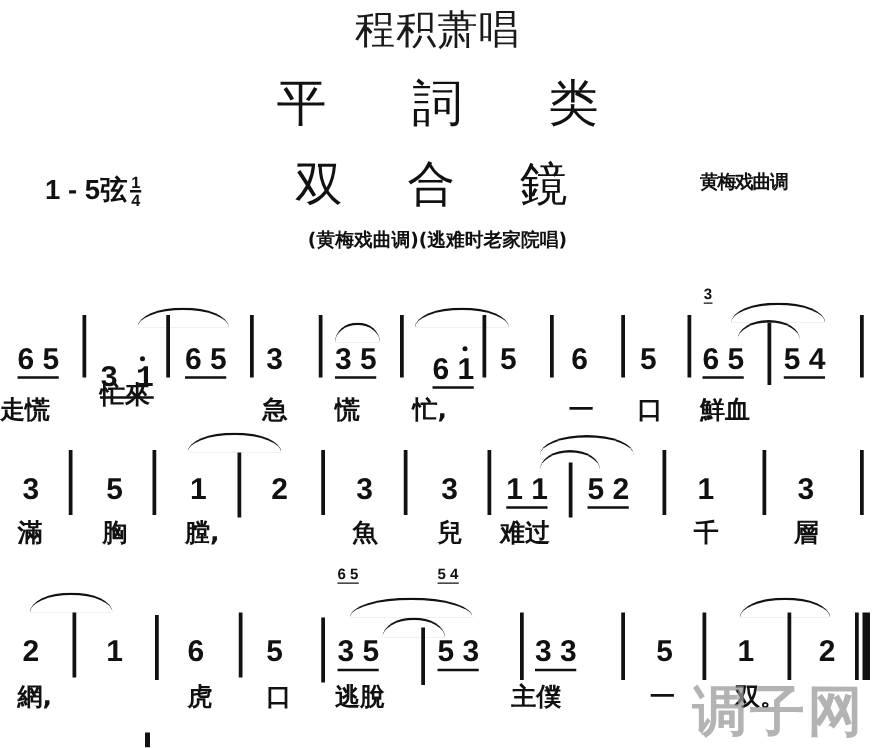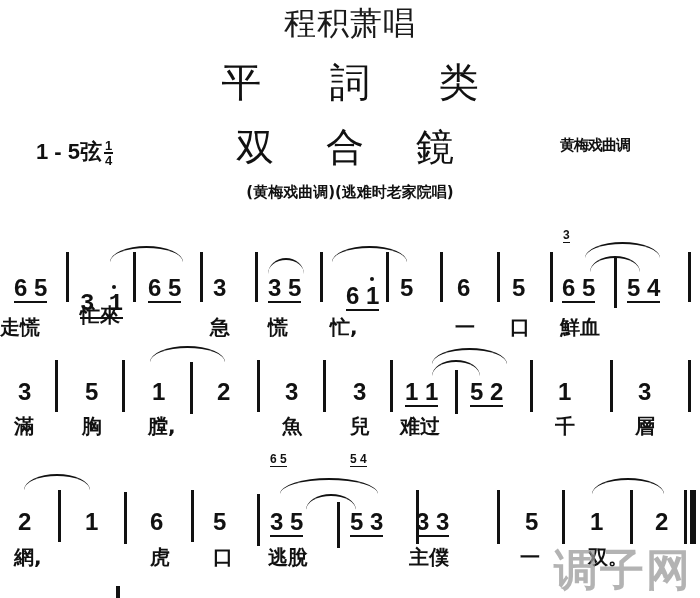--- a/index.html
+++ b/index.html
@@ -144,21 +144,21 @@
   <div class="bar" style="left:562px; top:40px; height:54px;"></div>
   <div class="bar" style="left:630px; top:40px; height:54px;"></div>
   <div class="bar" style="left:684px; top:40px; height:54px;"></div>
   <div class="final-bar" style="left:690px; top:40px; height:54px;"></div>
   <div class="note" style="left:18px; top:60px;">2</div>
   <div class="note" style="left:85px; top:60px;">1</div>
   <div class="note" style="left:150px; top:60px;">6</div>
   <div class="note" style="left:213px; top:60px;">5</div>
   <div class="note ul" style="left:270px; top:60px;"><span>3 5</span></div>
   <div class="note ul" style="left:350px; top:60px;"><span>5 3</span></div>
-  <div class="note ul" style="left:416px; top:60px;"><span>3 3</span></div>
+  <div class="note ul" style="left:428px; top:60px;"><span>3 3</span></div>
   <div class="note" style="left:525px; top:60px;">5</div>
   <div class="note" style="left:590px; top:60px;">1</div>
   <div class="note" style="left:655px; top:60px;">2</div>
   <div class="lyric" style="left:14px; top:96px;">網,</div>
   <div class="lyric" style="left:150px; top:96px;">虎</div>
   <div class="lyric" style="left:213px; top:96px;">口</div>
   <div class="lyric" style="left:268px; top:96px;">逃脫</div>
   <div class="lyric" style="left:409px; top:96px;">主僕</div>
   <div class="lyric" style="left:520px; top:96px;">一</div>
   <div class="lyric" style="left:588px; top:96px;">双。</div>

